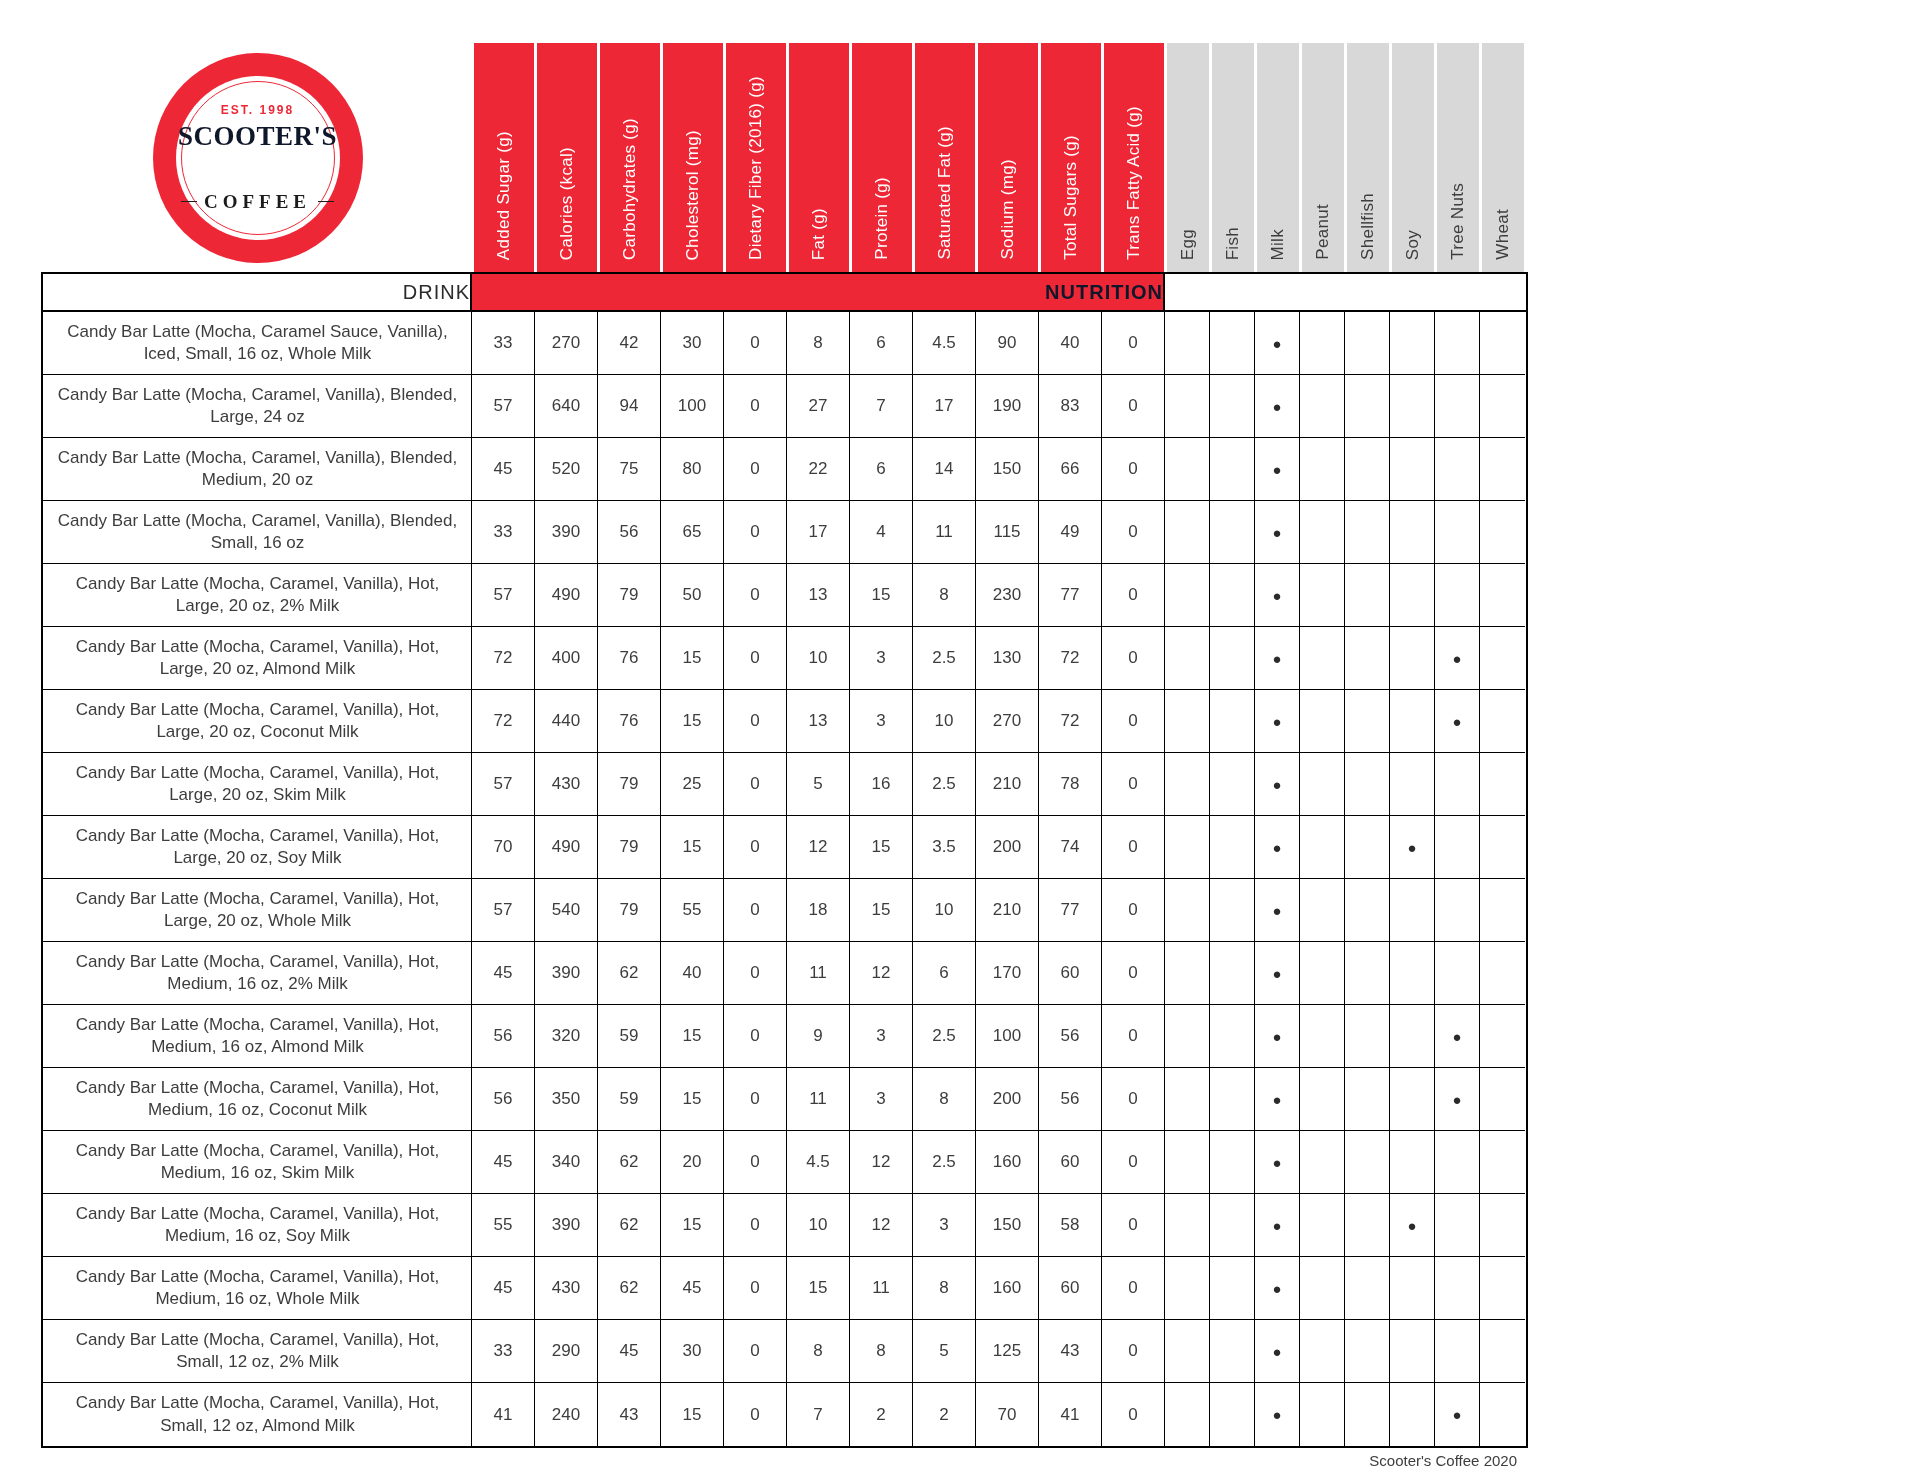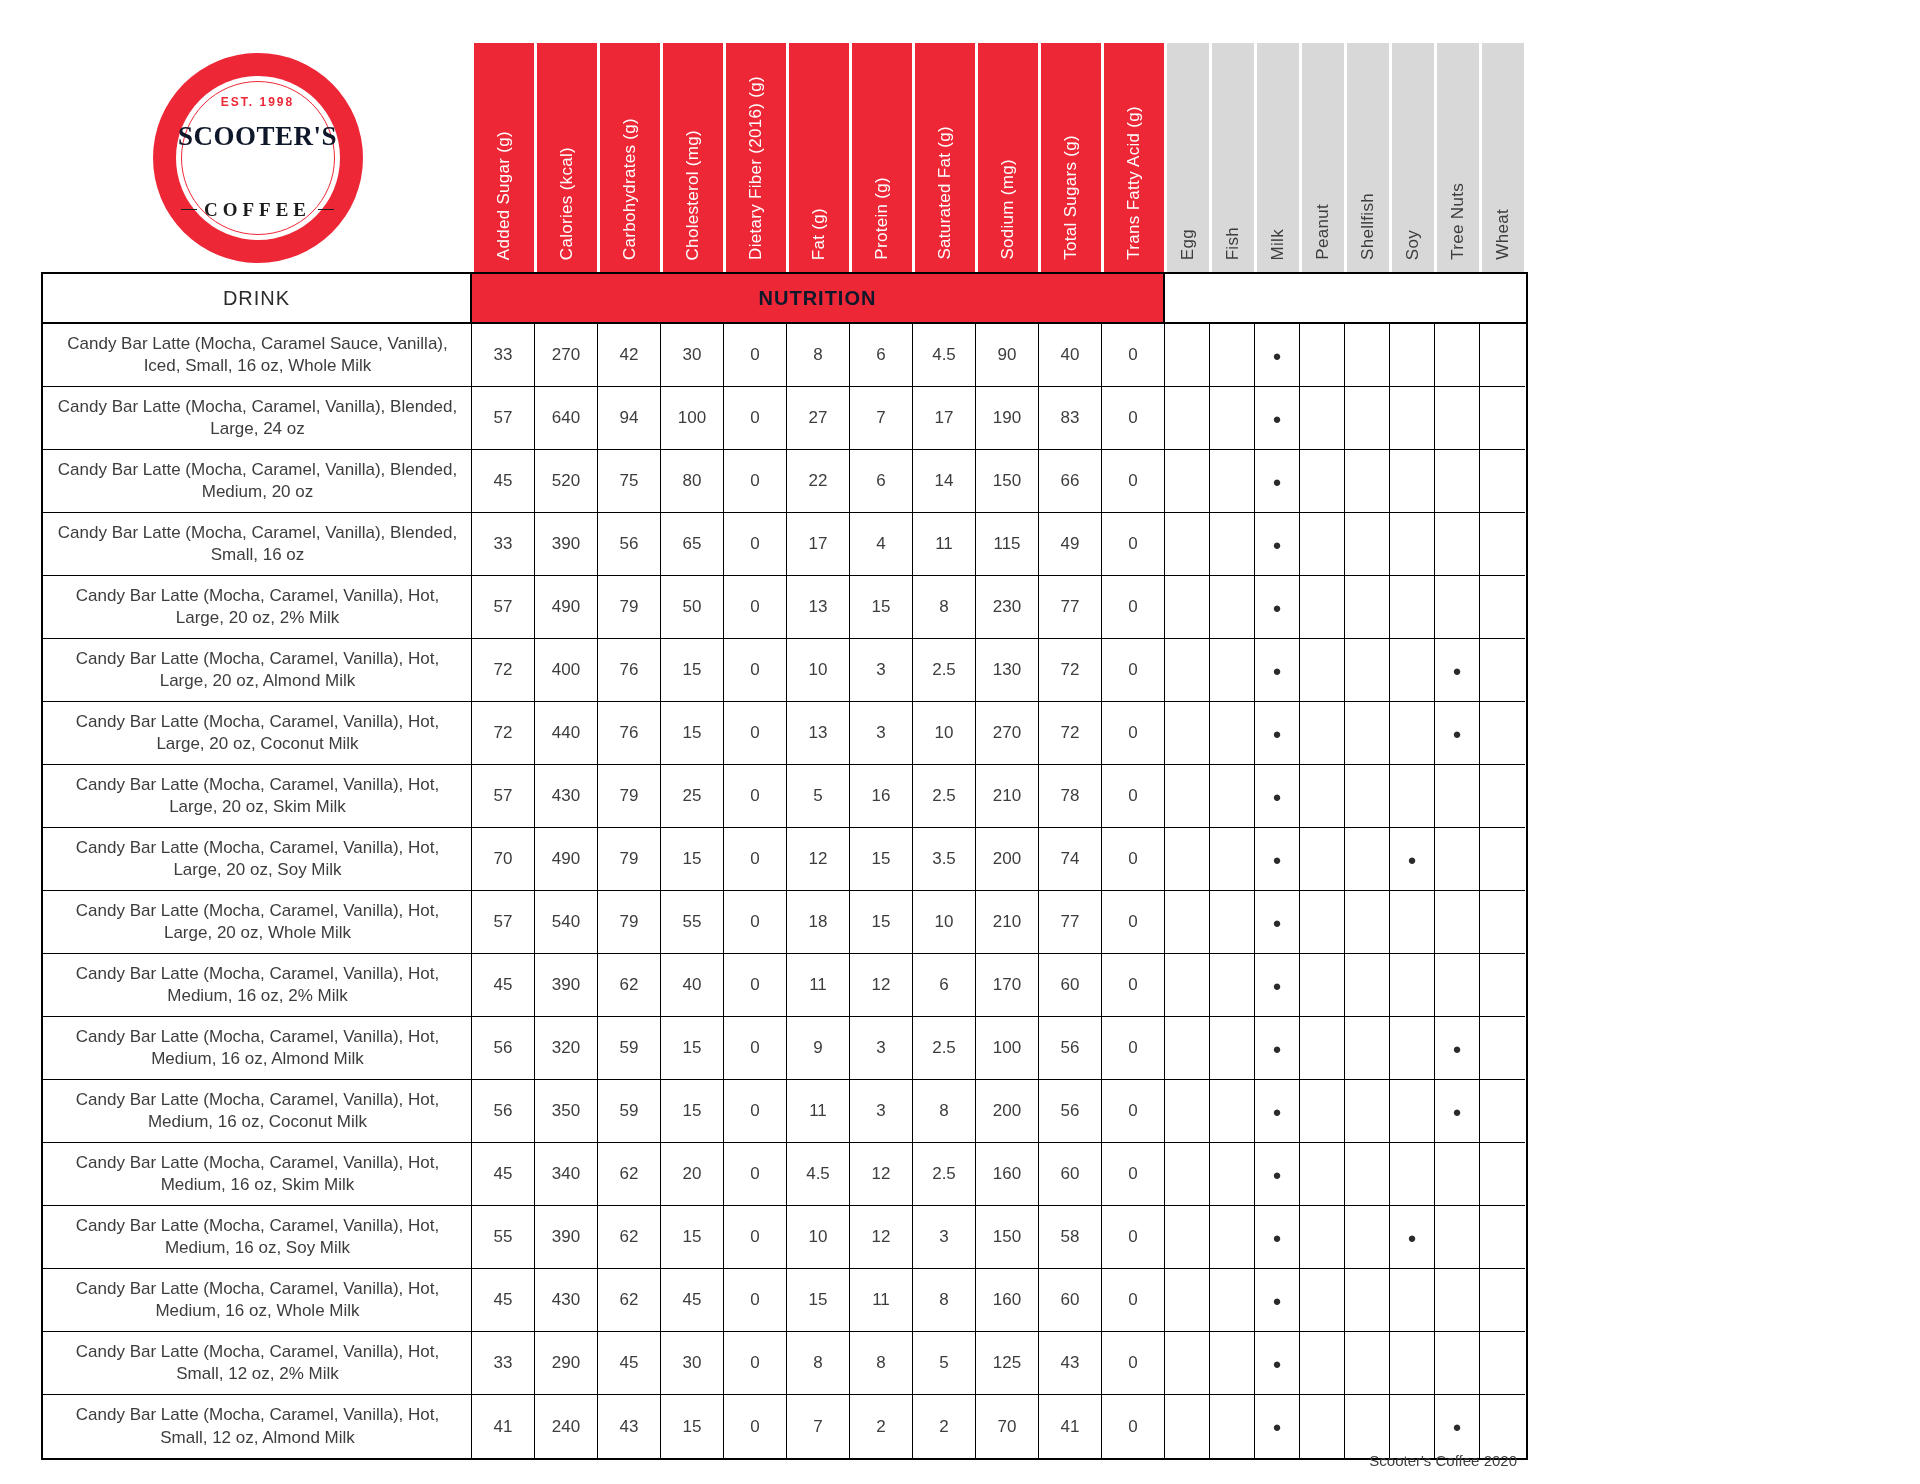--- a/index.html
+++ b/index.html
@@ -40,22 +40,22 @@
     line-height: 1;
     margin-bottom: 12px;
     letter-spacing: 0.3px;
   }
   .strip.red span  { color: #ffffff; }
   .strip.gray span { color: #3d3d3d; }
 
   
   .band-grid { border: 2px solid #000; margin: 0 -2px; }
   .band-cell {
-    height: 48px;
-    display: flex; align-items: center; justify-content: center;
+    height: 36px;
+    display: flex; align-items: center; justify-content: flex-end;
     font-size: 20px; letter-spacing: 1px; color: #2b2b2b;
   }
   .band-drink    { grid-column: 1; background: #fff; border-right: 2px solid #000; }
   .band-nutrition{ grid-column: 2 / span 11; background: var(--brand-red); color: #fff; border-right: 2px solid #000; }
   .band-nutrition span { color: #0f172a; font-weight: bold; }
   .band-allergen { grid-column: 13 / span 8; background: var(--allergen-gray); }
 
   
   .data-grid {
     border: 2px solid #000;
@@ -90,21 +90,21 @@
   }
   .logo-white {
     width: 164px; height: 164px; border-radius: 50%;
     background: #fff;
     display: flex; align-items: center; justify-content: center;
   }
   .logo-ring {
     width: 152px; height: 152px; border-radius: 50%;
     border: 1px solid var(--brand-red);
     display: flex; flex-direction: column; align-items: center; justify-content: center;
-    gap: 12px;
+    gap: 4px;
   }
   .logo-est {
     color: var(--brand-red);
     font-size: 12px; font-weight: 700; letter-spacing: 2px;
   }
   .logo-name {
     font-family: "Liberation Serif", serif;
     font-weight: 700; font-size: 27px; color: #0f172a; letter-spacing: 0.5px;
   }
   .logo-sub {

